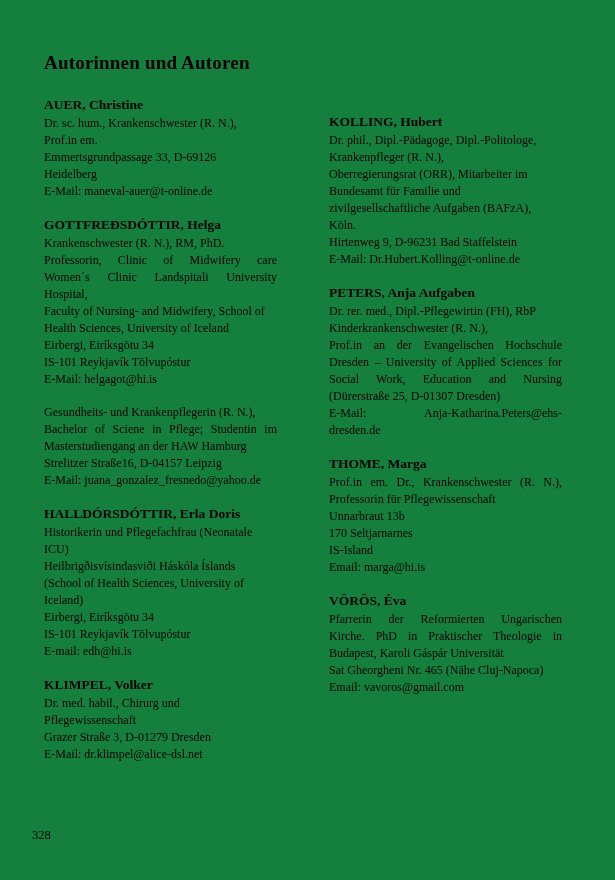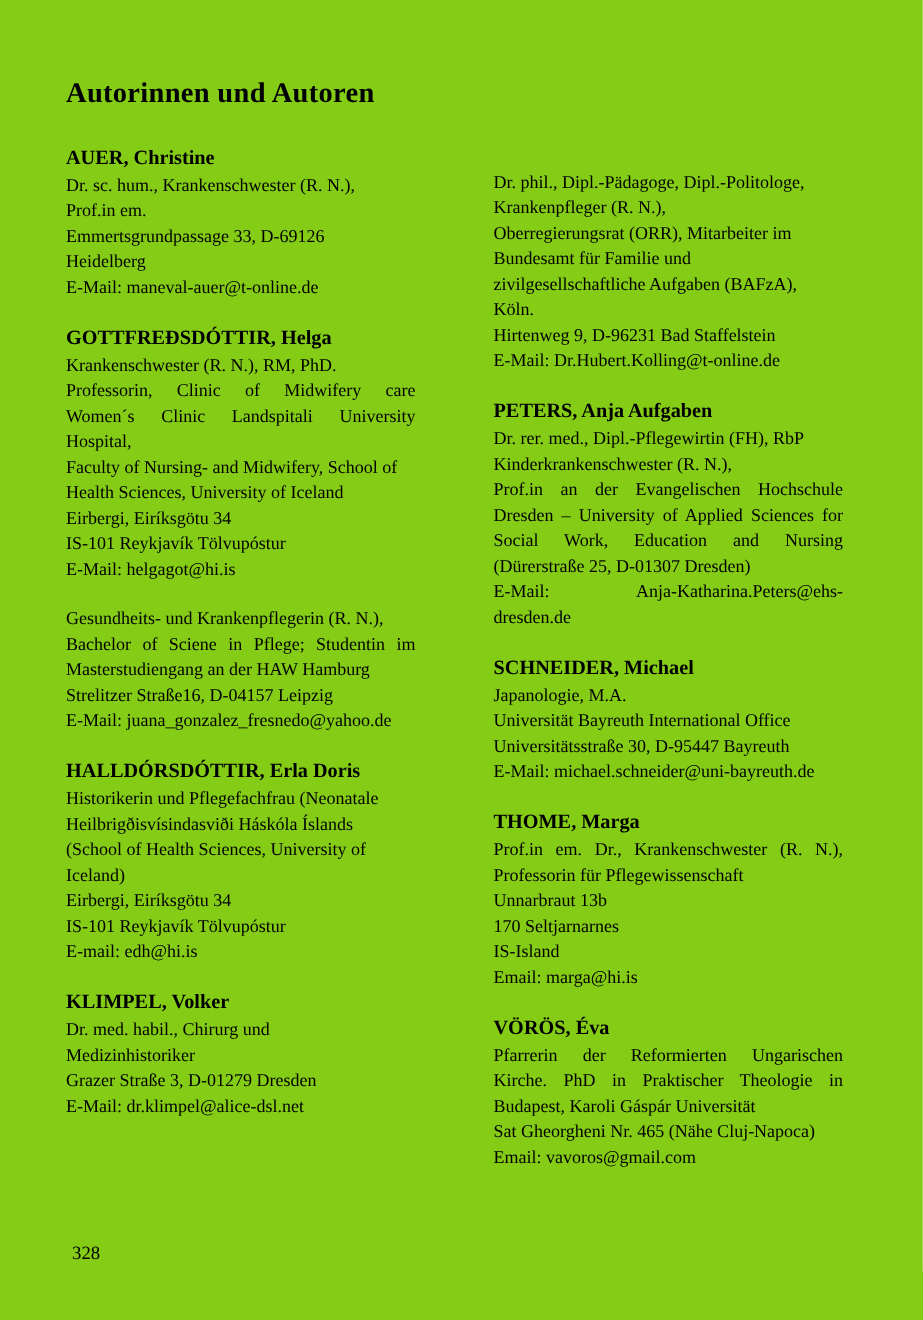--- a/index.html
+++ b/index.html
@@ -1,21 +1,21 @@
 <!DOCTYPE html>
 <html><head>
 <meta charset="utf-8">
 <style>
   html,body{margin:0;padding:0;}
   body{
     width:615px;height:880px;background:#ffffff;color:#000;
     font-family:"Liberation Serif","DejaVu Serif",serif;
     position:relative;overflow:hidden;
   }
-  .page{position:absolute;inset:0;background:#84cc16;}
+  .page{position:absolute;inset:0;background:#15803d;}
   .title{
     position:absolute;left:44px;top:52px;margin:0;
     font-size:19px;font-weight:bold;letter-spacing:.2px;
   }
   .cols{
     position:absolute;left:44px;top:96px;width:518px;
     display:flex;gap:52px;align-items:flex-start;
   }
   .col{width:241px;}
   .col.right{margin-top:17px;}
@@ -24,21 +24,21 @@
     margin:0 0 2px 0;font-size:13.5px;font-weight:bold;line-height:17px;
     white-space:nowrap;
   }
   .ln{
     font-size:12px;line-height:17px;text-align:justify;white-space:nowrap;
   }
   .ln.j{
     white-space:normal;text-align:justify;text-align-last:justify;
   }
   .pagenum{
-    position:absolute;left:48px;top:827px;font-size:12.5px;line-height:17px;
+    position:absolute;left:32px;top:827px;font-size:12.5px;line-height:17px;
   }
 </style>
 </head>
 <body>
 
 <div class="page">
 
   <h1 class="title">Autorinnen und Autoren</h1>
 
   <div class="cols">
@@ -71,41 +71,43 @@
         <div class="ln">Gesundheits- und Krankenpflegerin (R. N.),</div>
         <div class="ln j">Bachelor of Sciene in Pflege; Studentin im</div>
         <div class="ln">Masterstudiengang an der HAW Hamburg</div>
         <div class="ln">Strelitzer Straße16, D-04157 Leipzig</div>
         <div class="ln">E-Mail: juana_gonzalez_fresnedo@yahoo.de</div>
       </section>
 
       <section class="entry">
         <h3 class="aname">HALLDÓRSDÓTTIR, Erla Doris</h3>
         <div class="ln">Historikerin und Pflegefachfrau (Neonatale</div>
+        <div class="ln">ICU)</div>
         <div class="ln">Heilbrigðisvísindasviði Háskóla Íslands</div>
         <div class="ln">(School of Health Sciences, University of</div>
         <div class="ln">Iceland)</div>
         <div class="ln">Eirbergi, Eiríksgötu 34</div>
         <div class="ln">IS-101 Reykjavík Tölvupóstur</div>
         <div class="ln">E-mail: edh@hi.is</div>
       </section>
 
       <section class="entry">
         <h3 class="aname">KLIMPEL, Volker</h3>
         <div class="ln">Dr. med. habil., Chirurg und</div>
-        <div class="ln">Medizinhistoriker</div>
+        <div class="ln">Pflegewissenschaft</div>
         <div class="ln">Grazer Straße 3, D-01279 Dresden</div>
         <div class="ln">E-Mail: dr.klimpel@alice-dsl.net</div>
       </section>
 
     </div>
 
     <div class="col right">
 
       <section class="entry">
+        <h3 class="aname">KOLLING, Hubert</h3>
         <div class="ln">Dr. phil., Dipl.-Pädagoge, Dipl.-Politologe,</div>
         <div class="ln">Krankenpfleger (R. N.),</div>
         <div class="ln">Oberregierungsrat (ORR), Mitarbeiter im</div>
         <div class="ln">Bundesamt für Familie und</div>
         <div class="ln">zivilgesellschaftliche Aufgaben (BAFzA),</div>
         <div class="ln">Köln.</div>
         <div class="ln">Hirtenweg 9, D-96231 Bad Staffelstein</div>
         <div class="ln">E-Mail: Dr.Hubert.Kolling@t-online.de</div>
       </section>
 
@@ -114,27 +116,20 @@
         <div class="ln">Dr. rer. med., Dipl.-Pflegewirtin (FH), RbP</div>
         <div class="ln">Kinderkrankenschwester (R. N.),</div>
         <div class="ln j">Prof.in an der Evangelischen Hochschule</div>
         <div class="ln j">Dresden – University of Applied Sciences for</div>
         <div class="ln j">Social Work, Education and Nursing</div>
         <div class="ln">(Dürerstraße 25, D-01307 Dresden)</div>
         <div class="ln j">E-Mail: Anja-Katharina.Peters@ehs-</div>
         <div class="ln">dresden.de</div>
       </section>
 
-      <section class="entry">
-        <h3 class="aname">SCHNEIDER, Michael</h3>
-        <div class="ln">Japanologie, M.A.</div>
-        <div class="ln">Universität Bayreuth International Office</div>
-        <div class="ln">Universitätsstraße 30, D-95447 Bayreuth</div>
-        <div class="ln">E-Mail: michael.schneider@uni-bayreuth.de</div>
-      </section>
 
       <section class="entry">
         <h3 class="aname">THOME, Marga</h3>
         <div class="ln j">Prof.in em. Dr., Krankenschwester (R. N.),</div>
         <div class="ln">Professorin für Pflegewissenschaft</div>
         <div class="ln">Unnarbraut 13b</div>
         <div class="ln">170 Seltjarnarnes</div>
         <div class="ln">IS-Island</div>
         <div class="ln">Email: marga@hi.is</div>
       </section>

